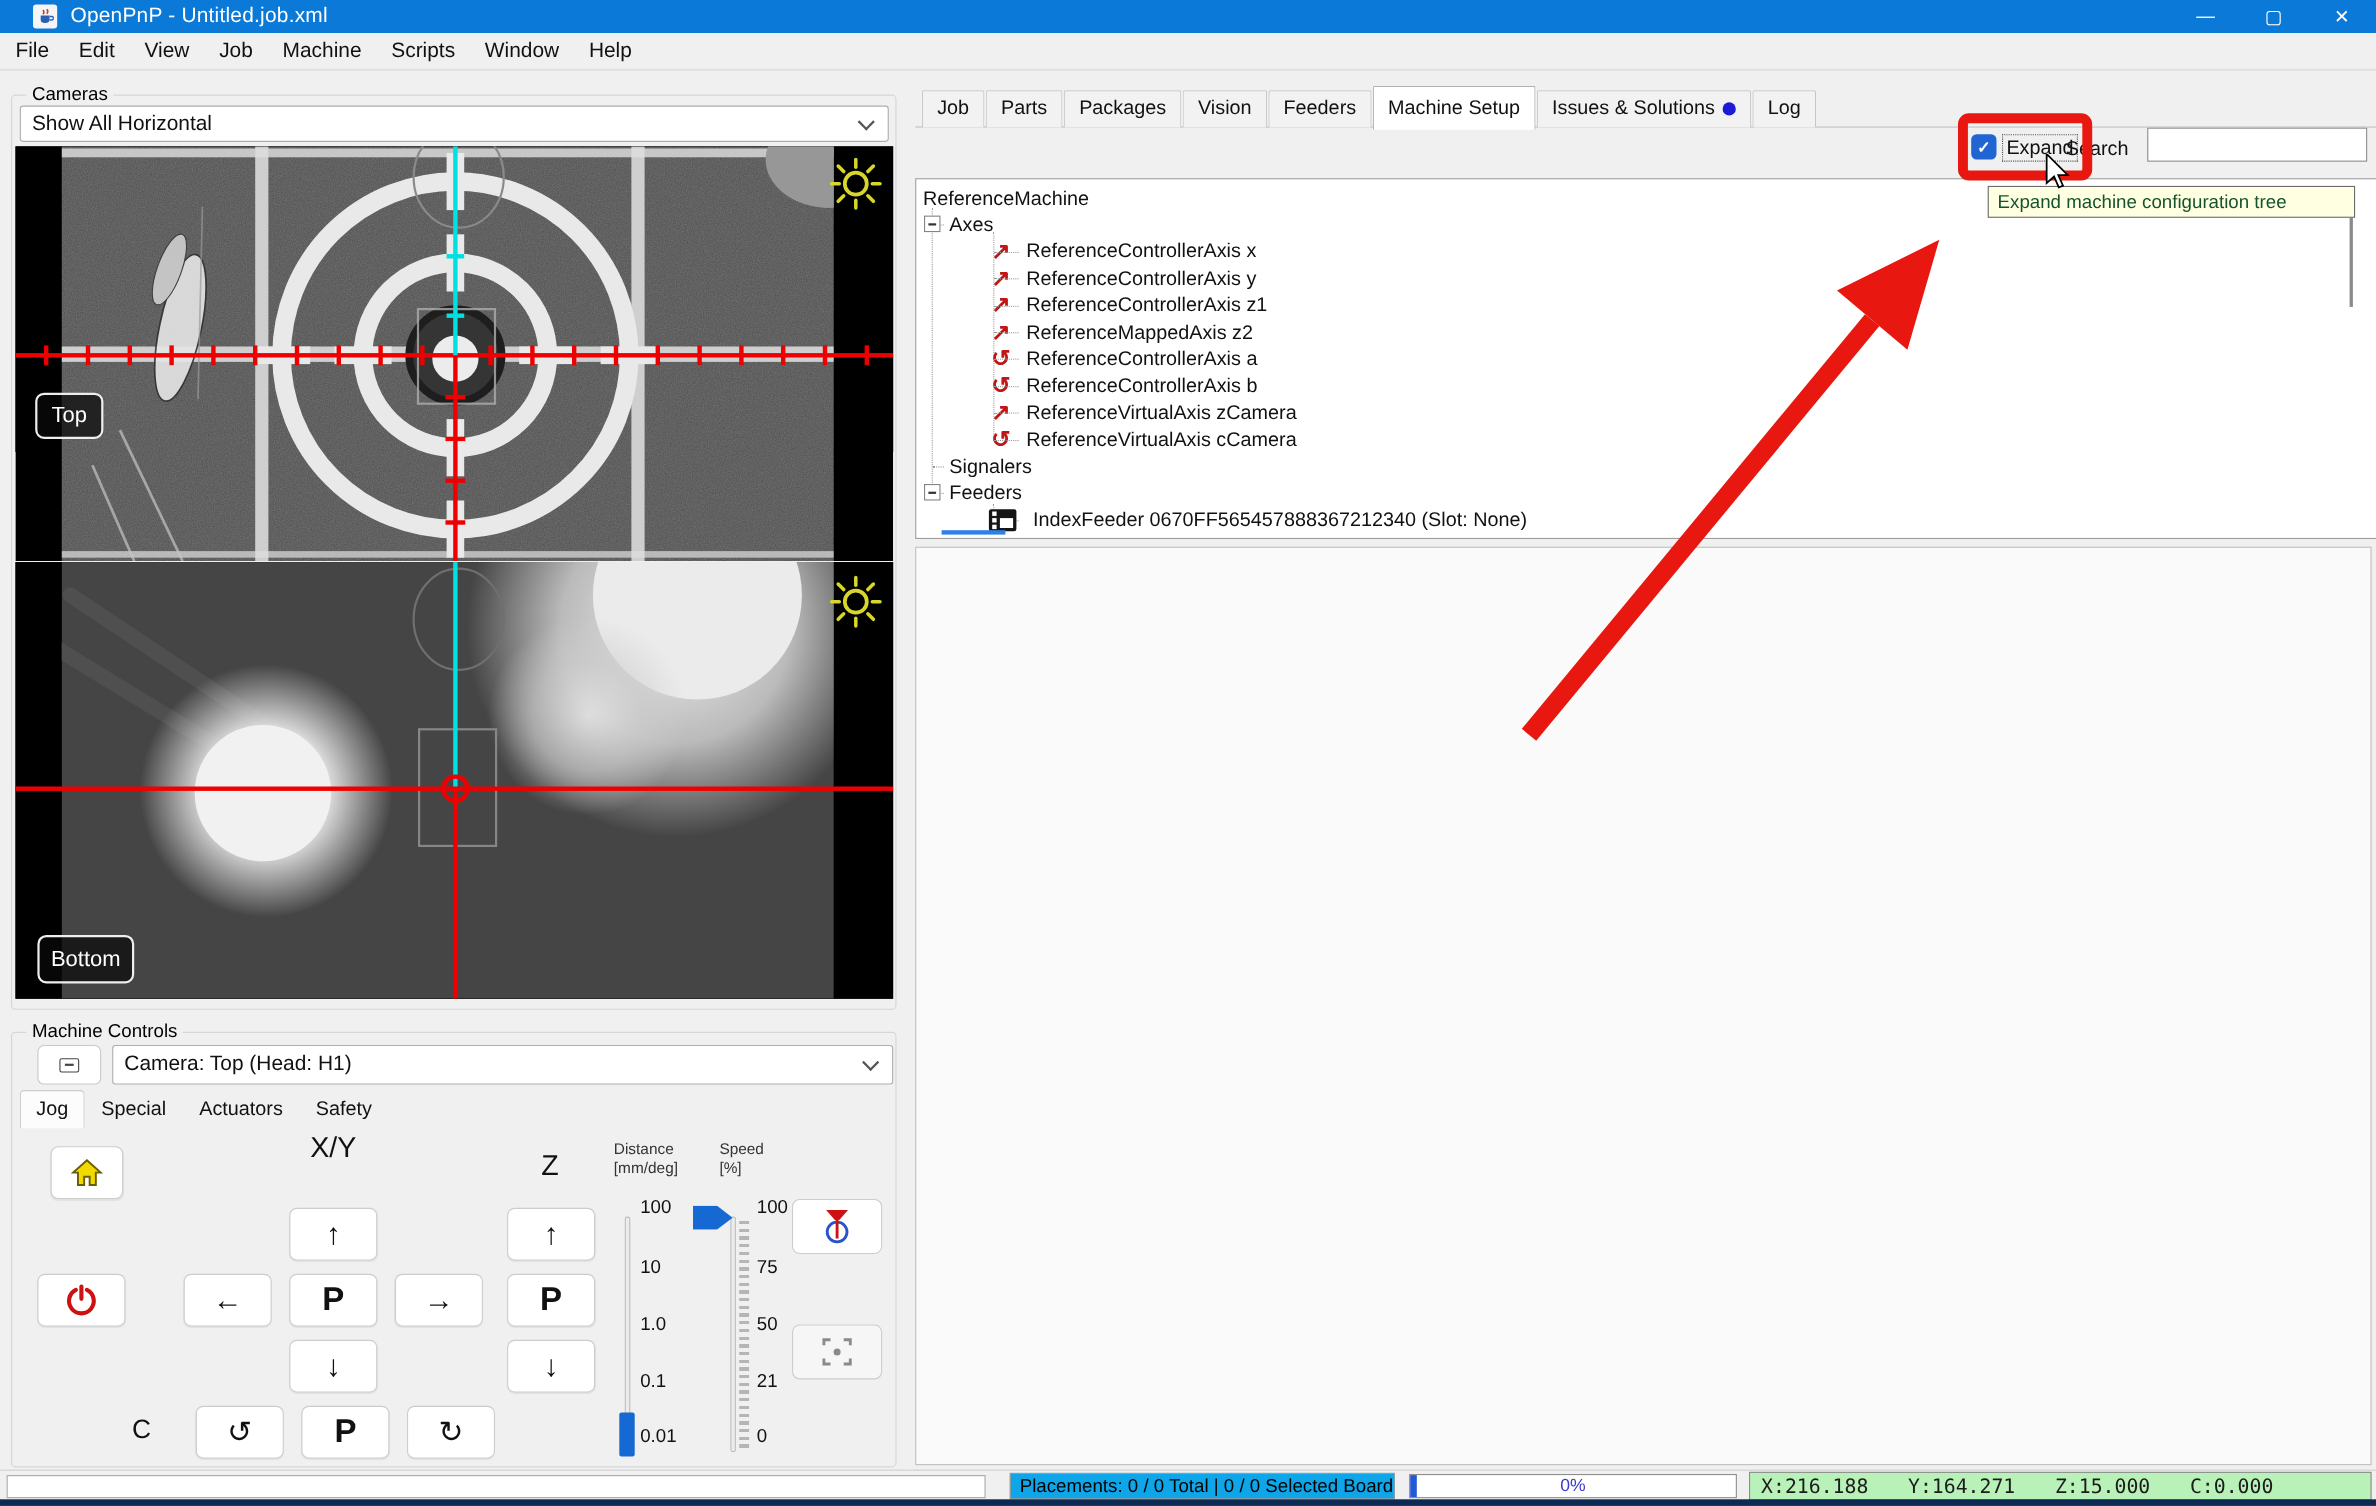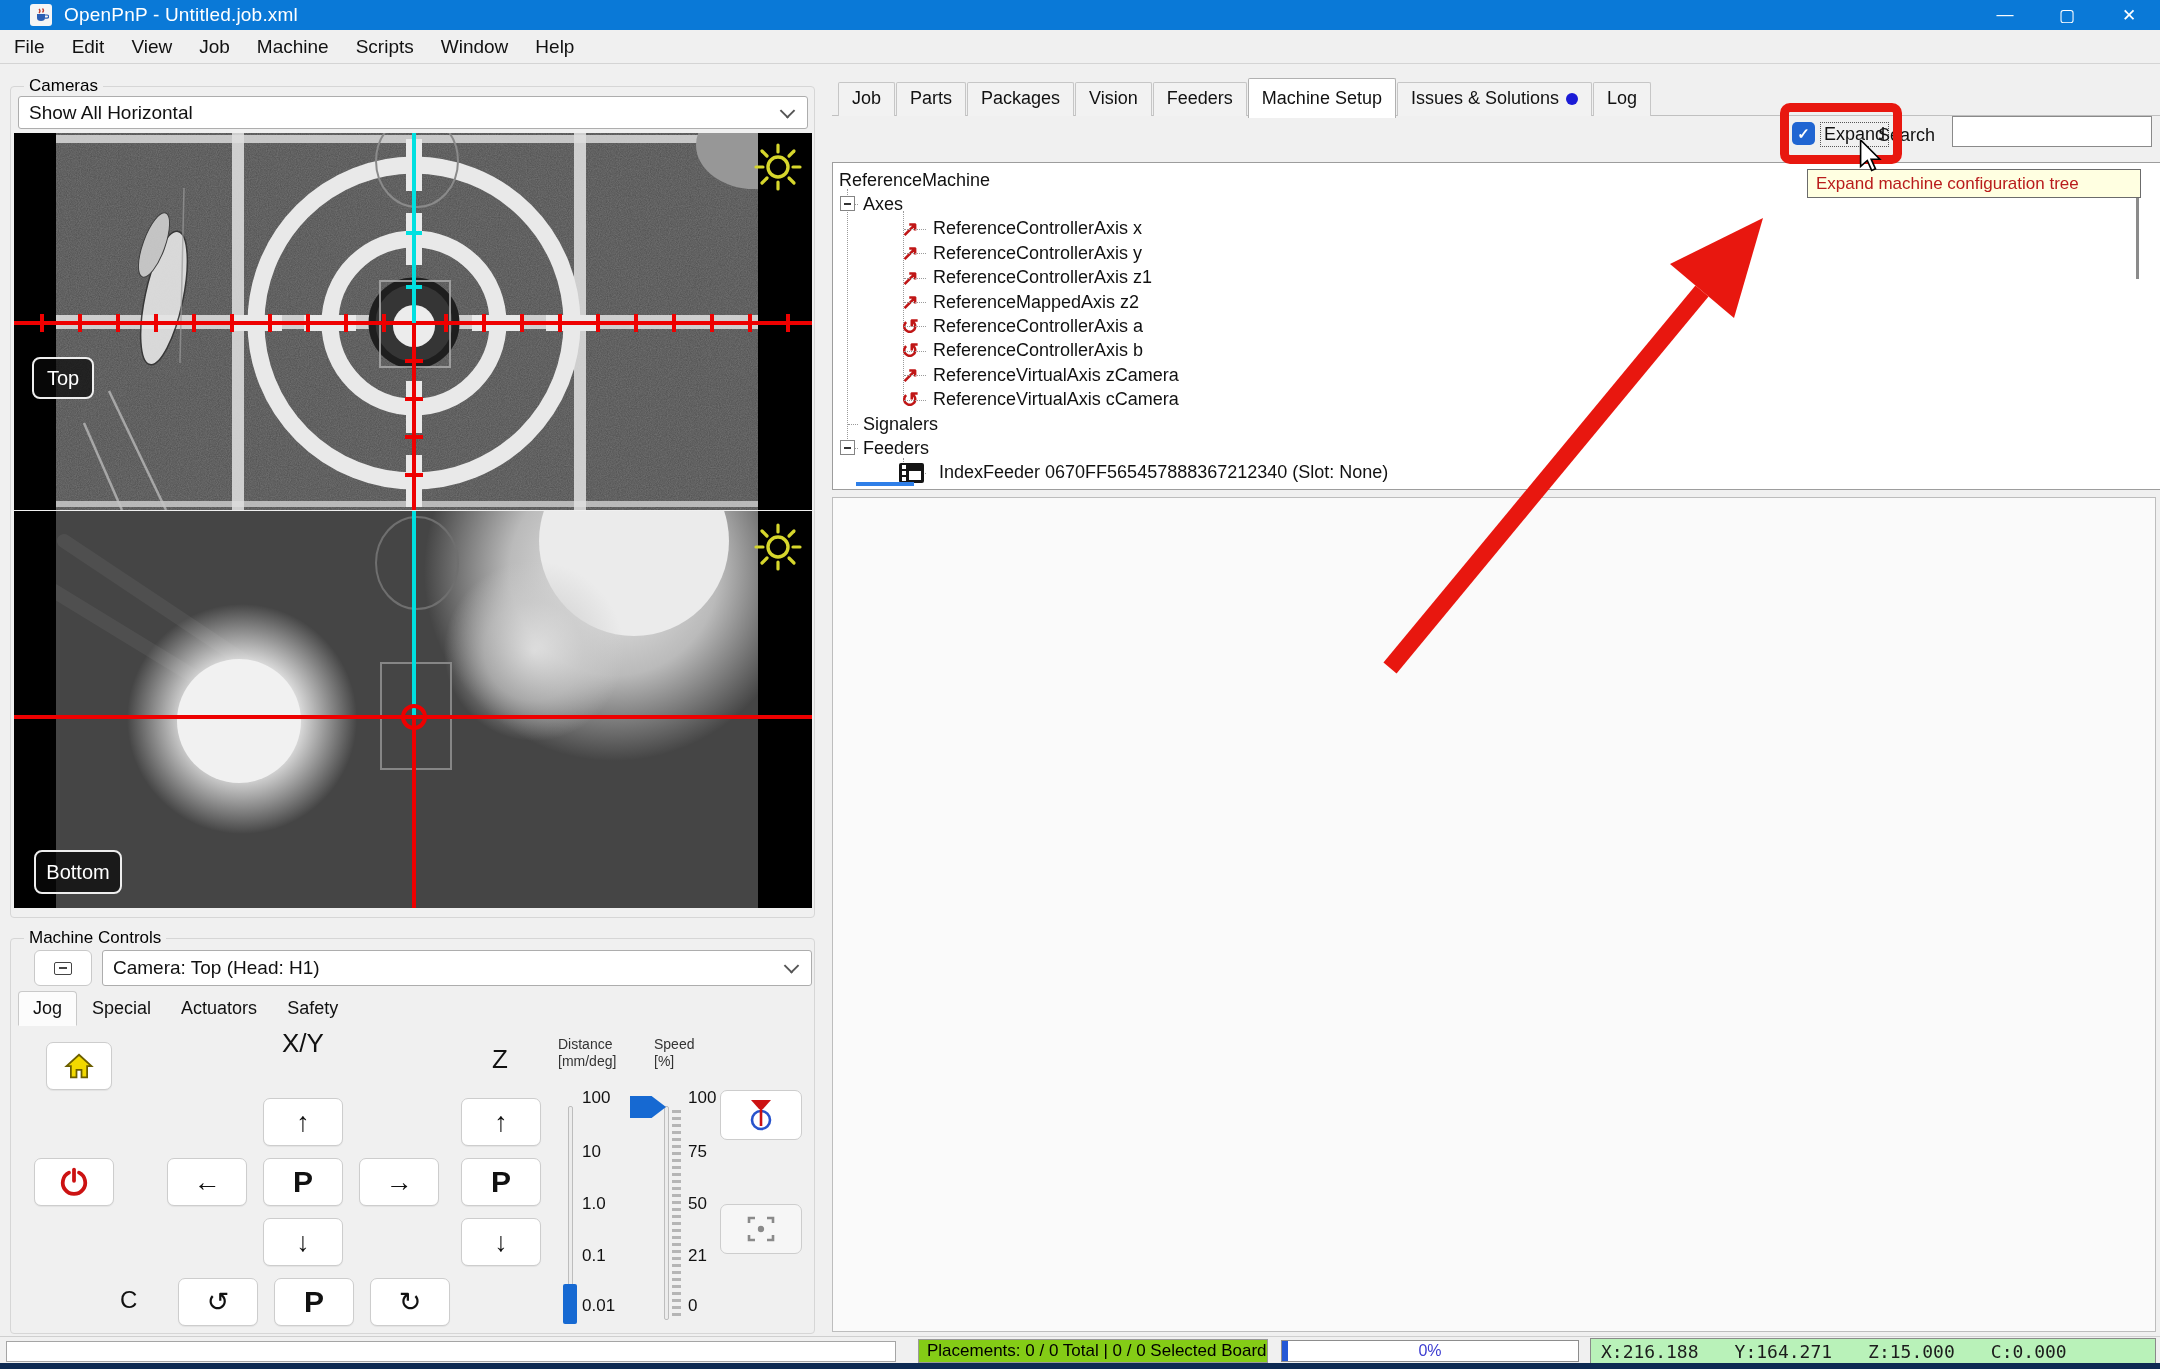--- a/index.html
+++ b/index.html
@@ -75,30 +75,30 @@
   .ti-feeder { position:relative; width:25px; height:20px; background:#151515; border-radius:2px; margin-right:5px; }
   .ti-feeder::before { content:""; position:absolute; right:3px; bottom:3px; width:12px; height:9px; background:#fff; }
   .ti-feeder::after { content:""; position:absolute; left:2.5px; top:2.5px; width:4px; height:4px; background:#fff; box-shadow:0 6px 0 #fff, 0 12px 0 #fff; }
   .feeder-underline { position:absolute; left:23px; top:319px; width:58px; height:4px; background:#2f7fe8; }
   .tree-scrollthumb { position:absolute; left:1303px; top:28px; width:3px; height:88px; background:#8b8b8b; }
   .lower-pane { position:absolute; left:832px; top:497px; width:1324px; height:835px; background:#fafafa; border:1px solid #bdbdbd; }
 
   
   .statusbar { position:absolute; left:0; top:1336px; width:2160px; height:27px; background:#f0f0f0; border-top:1px solid #cfcfcf; }
   .status-field { position:absolute; background:#fff; border:1px solid #a5a5a5; }
-  .placements { position:absolute; left:918px; top:2px; width:350px; height:24px; background:#84cc16; border:1px solid #9a9a9a; font-size:17px; display:flex; align-items:center; padding-left:8px; color:#000; }
+  .placements { position:absolute; left:918px; top:2px; width:350px; height:24px; background:#0ea5e9; border:1px solid #9a9a9a; font-size:17px; display:flex; align-items:center; padding-left:8px; color:#000; }
   .progress { position:absolute; left:1281px; top:3px; width:298px; height:22px; background:#fff; border:1px solid #8d8d8d; }
   .progress .fill { position:absolute; left:0; top:0; width:6px; height:100%; background:#2458d6; }
   .progress .ptext { position:absolute; inset:0; display:flex; align-items:center; justify-content:center; font-size:16px; color:#3c3cd0; }
   .coords { position:absolute; left:1590px; top:1px; width:566px; height:26px; background:#b9f2b9; border:1px solid #8a8a8a; display:flex; align-items:center; gap:36px; padding-left:10px; font-family:"DejaVu Sans Mono", monospace; font-size:18px; color:#1c1c1c; }
   .bottom-strip { position:absolute; left:0; top:1363px; width:2160px; height:6px; background:#0d2a52; }
 
   
   .anno-rect { position:absolute; left:1780px; top:103px; width:122px; height:61px; border:9px solid #e8170f; border-radius:10px; z-index:50; }
-  .tooltip { position:absolute; left:1807px; top:169px; width:334px; height:29px; background:#ffffe1; border:1px solid #6b6b6b; font-size:17px; color:#b91c1c; display:flex; align-items:center; padding-left:8px; z-index:40; }
+  .tooltip { position:absolute; left:1807px; top:169px; width:334px; height:29px; background:#ffffe1; border:1px solid #6b6b6b; font-size:17px; color:#14532d; display:flex; align-items:center; padding-left:8px; z-index:40; }
   #arrow-overlay { position:absolute; left:0; top:0; z-index:55; pointer-events:none; }
   #cursor { position:absolute; left:1858px; top:140px; z-index:60; pointer-events:none; }
 </style>
 </head>
 <body>
 
 <div id="app">
 
   <div class="titlebar">
     <div class="app-icon">

